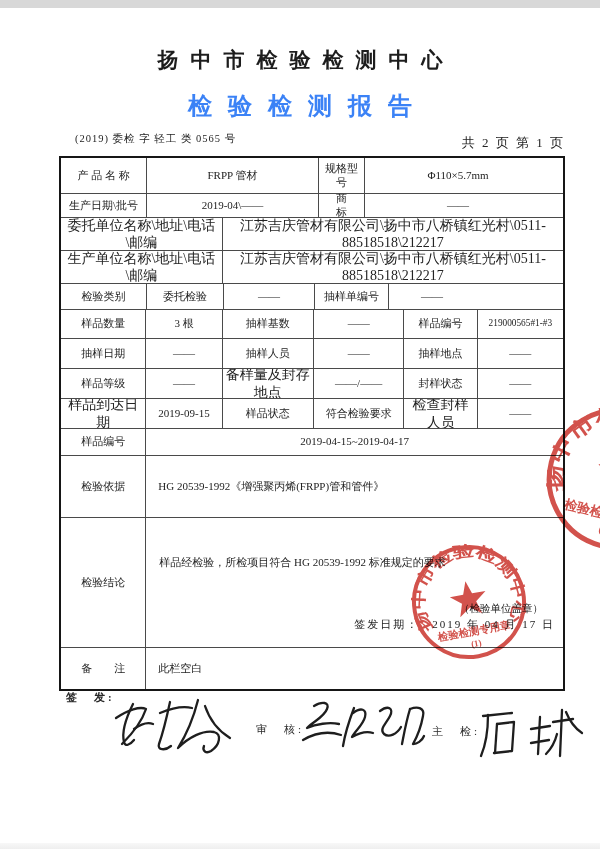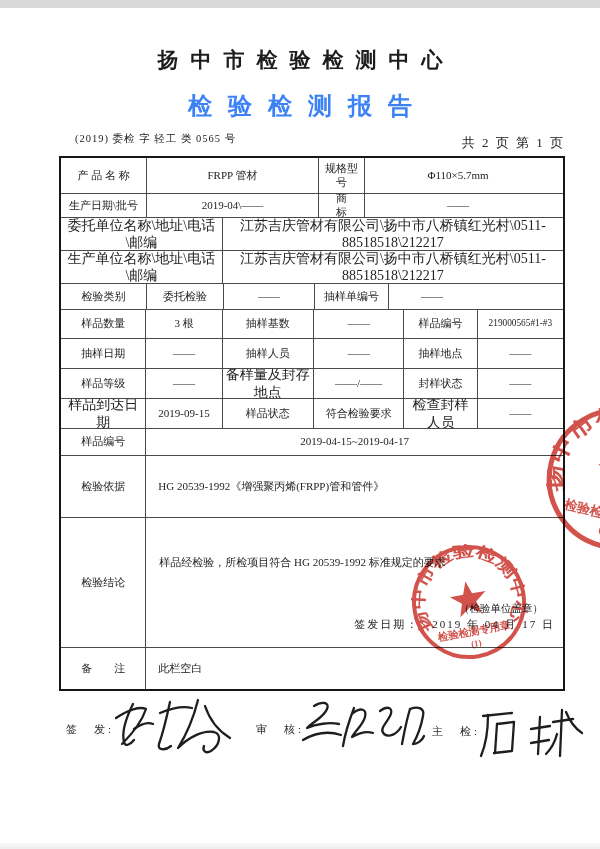--- a/index.html
+++ b/index.html
@@ -169,21 +169,21 @@
     <circle cx="60" cy="60" r="55" fill="none" stroke="#cf453e" stroke-width="4"></circle>
     <path id="ringArc2" d="M20,80 A45,45 0 1 1 100,80" fill="none"></path>
     <text font-size="15.5" font-weight="bold" fill="#cf453e">
       <textPath href="#ringArc2" textLength="190" lengthAdjust="spacingAndGlyphs">扬中市检验检测中心</textPath>
     </text>
     <polygon fill="#cf453e" points="60,39 64.5,51.9 78.1,52.1 67.2,60.4 71.2,73.4 60,65.6 48.8,73.4 52.8,60.4 41.9,52.1 55.5,51.9"></polygon>
     <text x="60" y="93" text-anchor="middle" font-size="10.5" font-weight="bold" fill="#cf453e">检验检测专用章</text>
     <text x="60" y="105" text-anchor="middle" font-size="9" font-weight="bold" fill="#cf453e">(1)</text>
   </svg>
 
-  <div class="sig-label" style="left:66px; top:714px;">签　发:</div>
+  <div class="sig-label" style="left:66px; top:682px;font-weight:bold;">签　发:</div>
   <svg class="sig-svg" style="left:108px; top:688px;" width="135" height="66" viewBox="0 0 135 66" aria-label="张轶">
     <path d="M25,8 C19,20 13,34 16,46 C17,51 22,49 26,44"></path>
     <path d="M8,22 C20,14 32,10 38,13 C34,25 24,38 14,48"></path>
     <path d="M26,33 C33,28 40,26 45,28"></path>
     <path d="M62,6 C59,20 56,34 51,48 C49,54 57,55 63,50"></path>
     <path d="M52,17 C64,12 76,10 84,12"></path>
     <path d="M90,4 C86,20 80,36 70,52 C81,41 95,34 106,36 C114,38 112,49 103,55 C98,58 94,55 96,50"></path>
     <path d="M97,10 C101,22 109,34 122,42"></path>
   </svg>
 

